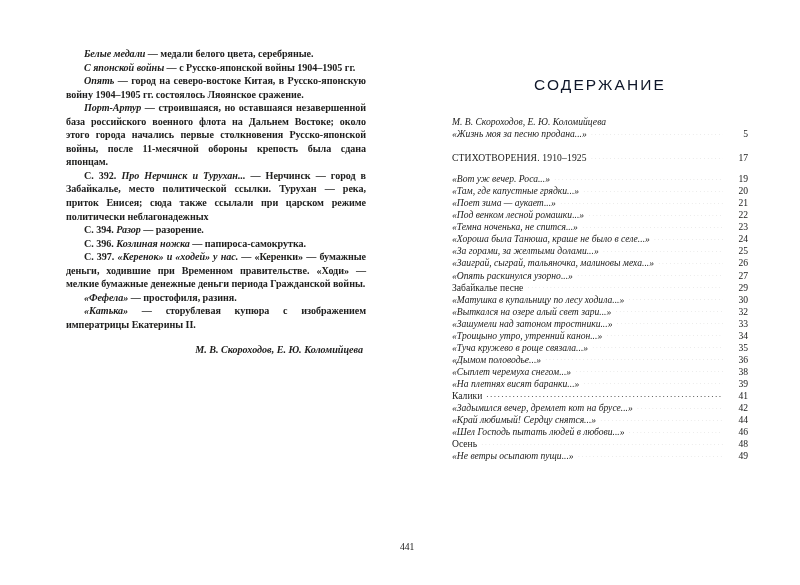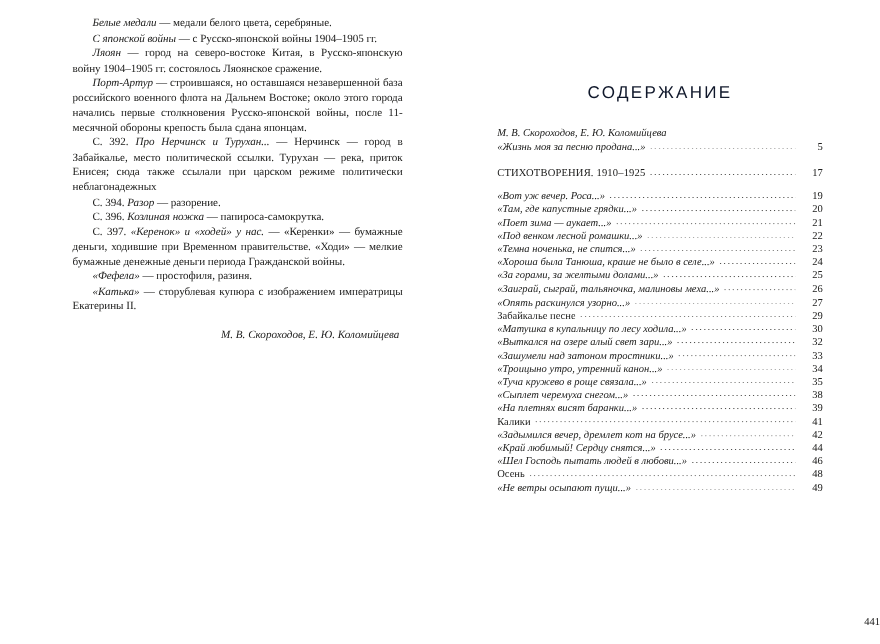--- a/index.html
+++ b/index.html
@@ -28,22 +28,23 @@
     position: absolute;
     left: 0;
     top: 0;
     width: 400px;
     height: 585px;
     background: #ffffff;
   }
   .left-textblock {
     position: absolute;
     left: 66px;
-    top: 15px;
+    top: 47px;
     width: 300px;
+    font-weight: bold;
   }
   .cmt {
     margin: 0;
     font-size: 10.1px;
     line-height: 13.55px;
     text-align: justify;
     text-indent: 18px;
     color: #20201f;
     letter-spacing: -0.04px;
     -webkit-font-smoothing: antialiased;
@@ -140,37 +141,37 @@
     white-space: nowrap;
   }
 
   .gap-sm { height: 9px; }
   .gap-md { height: 12px; }
 
   .folio {
     position: absolute;
     left: 0;
     right: 0;
-    top: 560px;
-    text-align: right;
+    top: 541px;
+    text-align: left;
     font-size: 9.6px;
     color: #20201f;
   }
 </style>
 </head>
 <body>
 
 <div id="spread">
 
   <div class="page-left">
     <div class="left-textblock">
       <div id="commentary-paragraphs">
           <p class="cmt"><i class="it">Белые медали</i><span> — медали белого цвета, серебряные.</span></p>
           <p class="cmt"><i class="it">С японской войны</i><span> — с Русско-японской войны 1904–1905 гг.</span></p>
-          <p class="cmt"><i class="it">Ляоян</i><span> — город на северо-востоке Китая, в Русско-японскую войну 1904–1905 гг. состоялось Ляоянское сражение.</span></p>
+          <p class="cmt"><i class="it">Опять</i><span> — город на северо-востоке Китая, в Русско-японскую войну 1904–1905 гг. состоялось Ляоянское сражение.</span></p>
           <p class="cmt"><i class="it">Порт-Артур</i><span> — строившаяся, но оставшаяся незавершенной база российского военного флота на Дальнем Востоке; около этого города начались первые столкновения Русско-японской войны, после 11-месячной обороны крепость была сдана японцам.</span></p>
           <p class="cmt"><span>С. 392. </span><i class="it">Про Нерчинск и Турухан...</i><span> — Нерчинск — город в Забайкалье, место политической ссылки. Турухан — река, приток Енисея; сюда также ссылали при царском режиме политически неблагонадежных</span></p>
           <p class="cmt"><span>С. 394. </span><i class="it">Разор</i><span> — разорение.</span></p>
           <p class="cmt"><span>С. 396. </span><i class="it">Козлиная ножка</i><span> — папироса-самокрутка.</span></p>
           <p class="cmt"><span>С. 397. </span><i class="it">«Керенок» и «ходей» у нас.</i><span> — «Керенки» — бумажные деньги, ходившие при Временном правительстве. «Ходи» — мелкие бумажные денежные деньги периода Гражданской войны.</span></p>
           <p class="cmt"><i class="it">«Фефела»</i><span> — простофиля, разиня.</span></p>
           <p class="cmt"><i class="it">«Катька»</i><span> — сторублевая купюра с изображением императрицы Екатерины II.</span></p>
         </div>
       <p class="signature">М. В. Скороходов, Е. Ю. Коломийцева</p>
     </div>
@@ -263,20 +264,25 @@
             <span class="t">«Троицыно утро, утренний канон...»</span>
             <span class="leader"></span>
             <span class="pg">34</span>
           </div>
           <div class="toc-row italic">
             <span class="t">«Туча кружево в роще связала...»</span>
             <span class="leader"></span>
             <span class="pg">35</span>
           </div>
           <div class="toc-row italic">
+            <span class="t">«Дымом половодье...»</span>
+            <span class="leader"></span>
+            <span class="pg">36</span>
+          </div>
+          <div class="toc-row italic">
             <span class="t">«Сыплет черемуха снегом...»</span>
             <span class="leader"></span>
             <span class="pg">38</span>
           </div>
           <div class="toc-row italic">
             <span class="t">«На плетнях висят баранки...»</span>
             <span class="leader"></span>
             <span class="pg">39</span>
           </div>
           <div class="toc-row roman">

